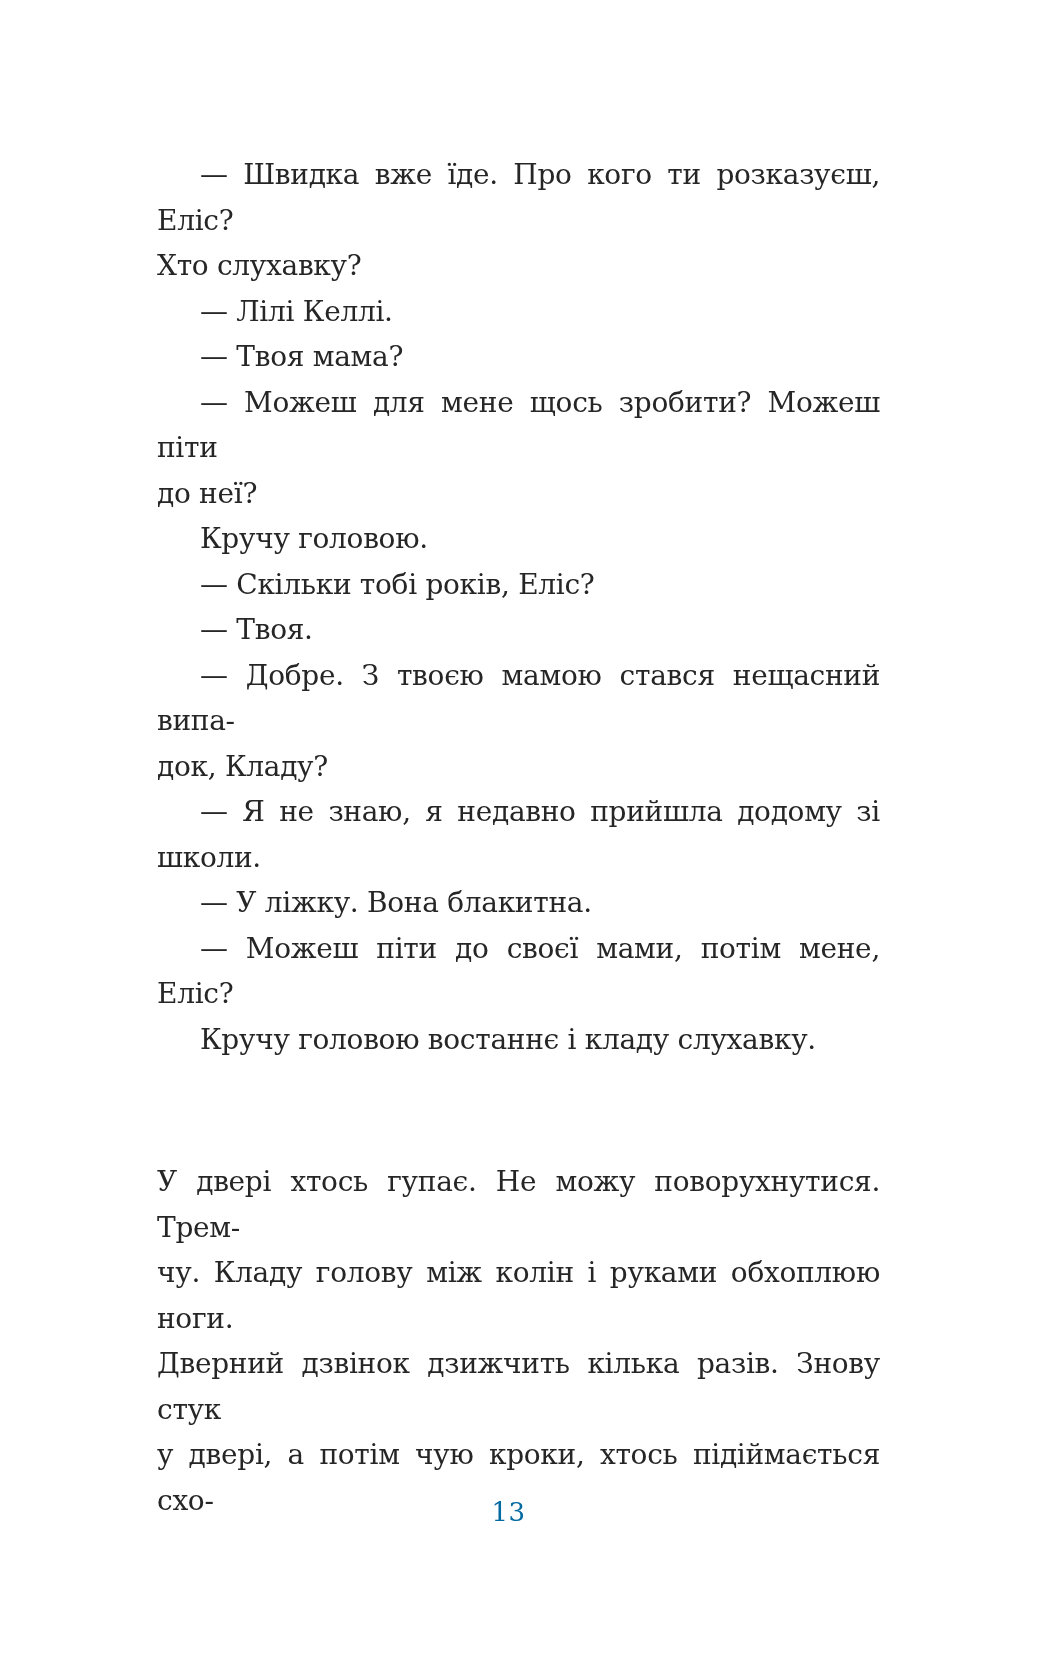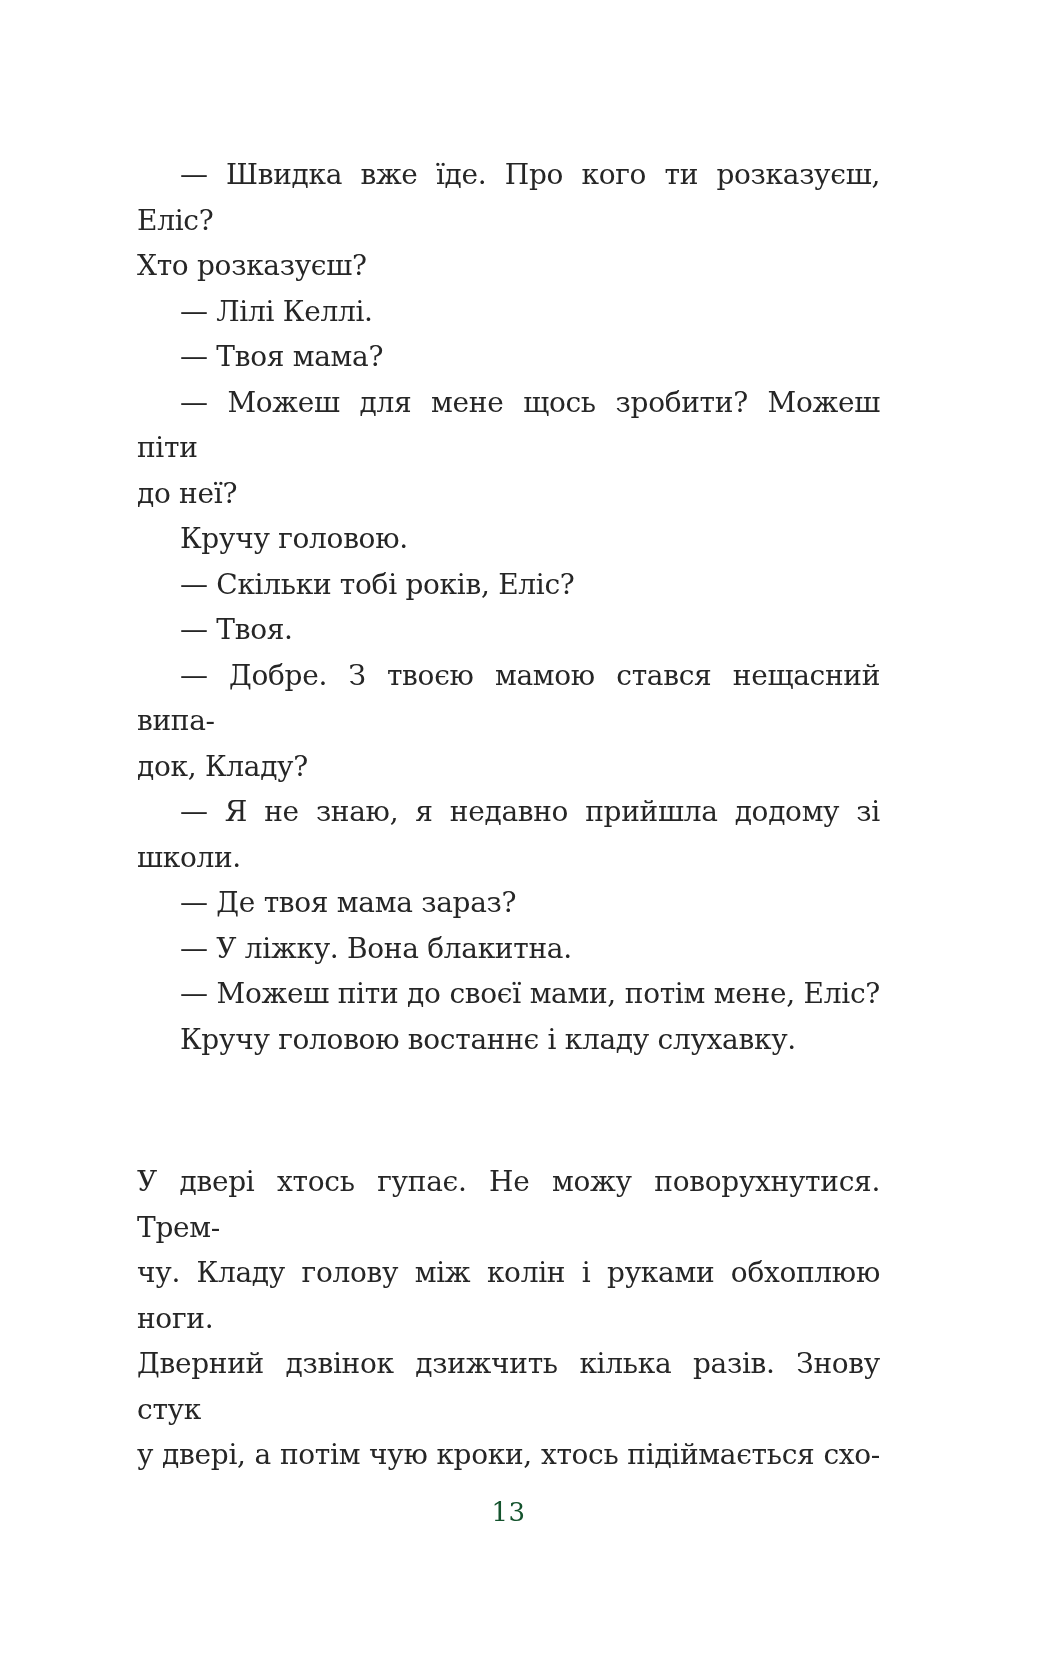--- a/index.html
+++ b/index.html
@@ -21,62 +21,62 @@
     left: 137px;
     top: 152px;
     width: 743px;
   }
   .line {
     line-height: 45.5px;
     font-size: 28px;
     letter-spacing: -0.3px;
     text-align: left;
     white-space: normal;
+    margin-left: 20px;
   }
   .line.indent {
     text-indent: 43px;
   }
   .line.justify {
     text-align: justify;
     text-align-last: justify;
   }
   .section-gap {
     height: 97px;
   }
   .page-number {
     position: absolute;
     left: 137px;
     top: 1494px;
     width: 743px;
     text-align: center;
     font-size: 26px;
     line-height: 36px;
     letter-spacing: 0.5px;
-    color: #14532d;
+    color: #0369a1;
   }
 </style>
 </head>
 <body>
 
 <div class="book-page">
   <div class="text-block">
     <div>
         <div class="line indent justify">— Швидка вже їде. Про кого ти розказуєш, Еліс?</div>
-        <div class="line">Хто розказуєш?</div>
+        <div class="line">Хто слухавку?</div>
         <div class="line indent">— Лілі Келлі.</div>
         <div class="line indent">— Твоя мама?</div>
         <div class="line indent justify">— Можеш для мене щось зробити? Можеш піти</div>
         <div class="line">до неї?</div>
         <div class="line indent">Кручу головою.</div>
         <div class="line indent">— Скільки тобі років, Еліс?</div>
         <div class="line indent">— Твоя.</div>
         <div class="line indent justify">— Добре. З твоєю мамою стався нещасний випа-</div>
         <div class="line">док, Кладу?</div>
         <div class="line indent justify">— Я не знаю, я недавно прийшла додому зі школи.</div>
-        <div class="line indent">— Де твоя мама зараз?</div>
         <div class="line indent">— У ліжку. Вона блакитна.</div>
         <div class="line indent justify">— Можеш піти до своєї мами, потім мене, Еліс?</div>
         <div class="line indent">Кручу головою востаннє і кладу слухавку.</div>
       </div>
     <div class="section-gap"></div>
     <div>
         <div class="line justify">У двері хтось гупає. Не можу поворухнутися. Трем-</div>
         <div class="line justify">чу. Кладу голову між колін і руками обхоплюю ноги.</div>
         <div class="line justify">Дверний дзвінок дзижчить кілька разів. Знову стук</div>
         <div class="line justify">у двері, а потім чую кроки, хтось підіймається схо-</div>

